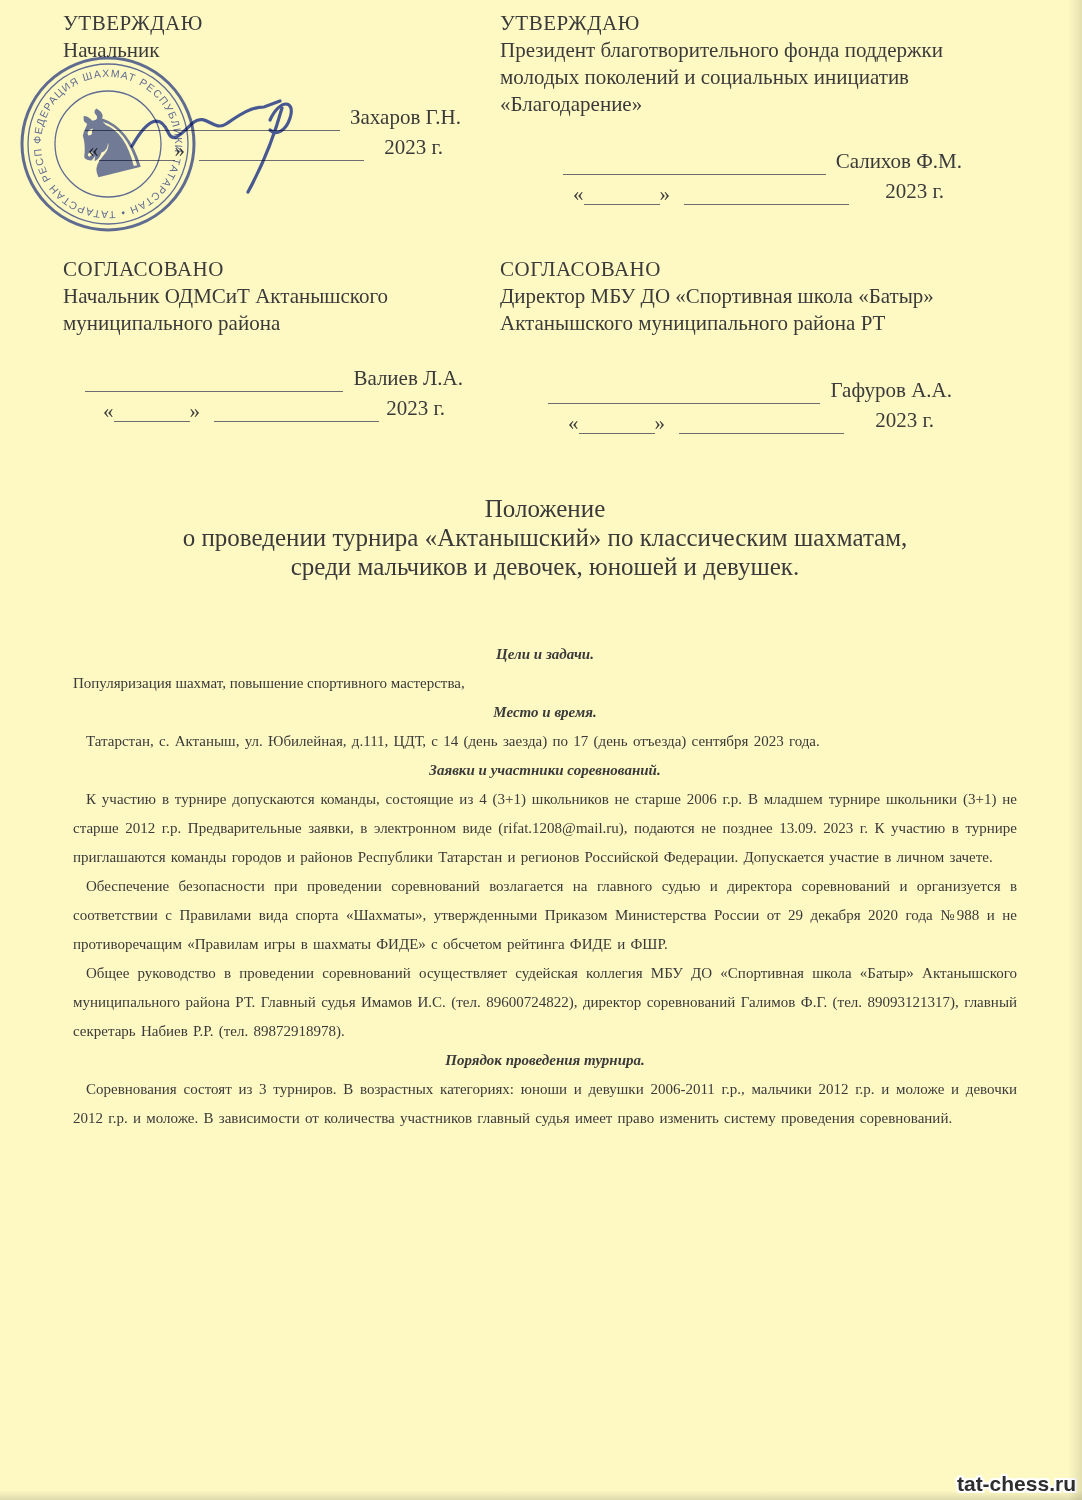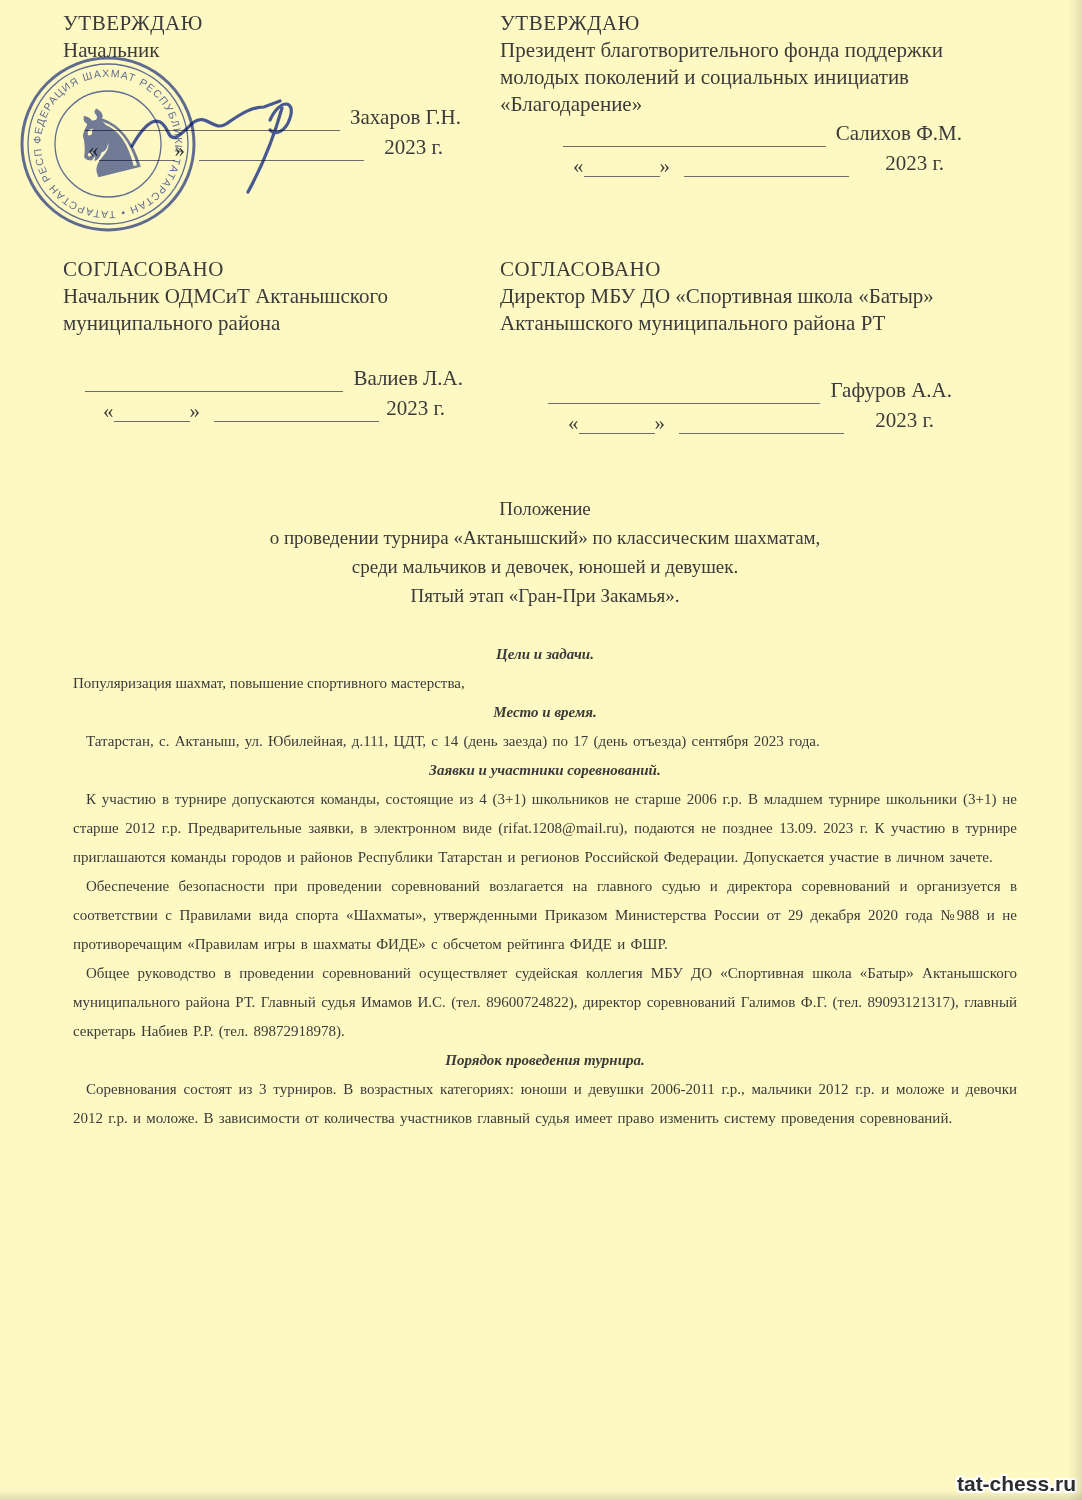--- a/index.html
+++ b/index.html
@@ -31,36 +31,36 @@
   .sig-row .line { flex:1; border-bottom:1.4px solid #6d6d6d; height:100%; }
   .sig-row .name { margin-left:10px; white-space:nowrap; }
   .date-row { display:flex; align-items:flex-end; height:27px; margin-top:3px; }
   .date-row .q { line-height:22px; }
   .date-row .short-line { width:76px;  border-bottom:1.4px solid #6d6d6d; height:100%; }
   .date-row .mid-line   { width:165px; border-bottom:1.4px solid #6d6d6d; height:100%; margin-left:14px; }
   .date-row .year { margin-left:auto; margin-right:18px; white-space:nowrap; }
 
   #ap-lt .sig-row { margin-top:42px; padding-left:22px; }
   #ap-lt .date-row { padding-left:25px; }
-  #ap-rt .sig-row { margin-top:4px; padding-left:63px; }
+  #ap-rt .sig-row { margin-top:32px; padding-left:63px; }
   #ap-rt .date-row { padding-left:73px; }
   #ap-lm .sig-row { margin-top:30px; padding-left:22px; }
   #ap-lm .date-row { padding-left:40px; }
   #ap-rm .sig-row { margin-top:42px; padding-left:48px;text-align:center; }
   #ap-rm .date-row { padding-left:68px; }
 
   
   .stamp { position:absolute; left:16px; top:52px; width:184px; height:184px;
            mix-blend-mode:multiply; opacity:0.92; }
   .handsign { position:absolute; left:128px; top:74px; width:190px; height:125px;
               mix-blend-mode:multiply; }
 
   
   .doc-title { position:absolute; left:73px; top:494px; width:944px;
-               text-align:center; font-size:19px; line-height:29px; }
+               text-align:center; font-size:25px; line-height:29px; }
   .doc-body  { position:absolute; left:73px; top:640px; width:944px;
                font-size:15px; line-height:29px; }
   .doc-body .sec-h { text-align:center; font-weight:bold; font-style:italic; }
   .doc-body p { margin:0; text-align:justify; word-spacing:1.5px; }
   .doc-body p.noj { text-align:left; word-spacing:normal; }
   .doc-body p.ind { text-indent:13px; }
 
   
   .watermark {
     position:absolute; right:6px; bottom:4px;
@@ -163,21 +163,20 @@
       <path d="M4,72 C20,44 32,40 40,58 C46,72 56,56 66,48 C78,39 86,58 98,50 C110,42 122,33 136,33 L152,27"></path>
       <path d="M142,46 C152,24 168,26 162,44 C158,57 148,62 142,56"></path>
       <path d="M154,34 C144,70 132,96 120,118"></path>
     </g>
   </svg>
 
   <div class="doc-title">
     <div>Положение</div>
     <div>о  проведении турнира «Актанышский» по классическим шахматам,</div>
     <div>среди мальчиков и девочек, юношей и девушек.</div>
-    <div>Пятый этап «Гран-При Закамья».</div>
   </div>
 
   <div class="doc-body">
     <div class="sec-h">Цели и задачи.</div>
     <p class="noj">Популяризация шахмат, повышение спортивного мастерства,</p>
     <div class="sec-h">Место и время.</div>
     <p class="ind">Татарстан, с. Актаныш, ул. Юбилейная, д.111, ЦДТ, с  14 (день заезда) по 17 (день отъезда) сентября  2023 года.</p>
     <div class="sec-h">Заявки и участники соревнований.</div>
     <p class="ind">К участию в турнире допускаются команды, состоящие из 4 (3+1) школьников не старше 2006 г.р. В младшем турнире школьники (3+1) не старше 2012 г.р. Предварительные заявки, в электронном виде (rifat.1208@mail.ru), подаются не позднее 13.09. 2023 г.  К участию в турнире приглашаются команды городов и районов Республики Татарстан и регионов Российской Федерации. Допускается участие в личном зачете.</p>
     <p class="ind">Обеспечение безопасности при проведении соревнований возлагается на главного судью и директора соревнований и организуется в соответствии с Правилами вида спорта «Шахматы», утвержденными Приказом Министерства России от 29 декабря 2020 года №988  и не противоречащим «Правилам игры в шахматы ФИДЕ» с обсчетом рейтинга ФИДЕ и ФШР.</p>

